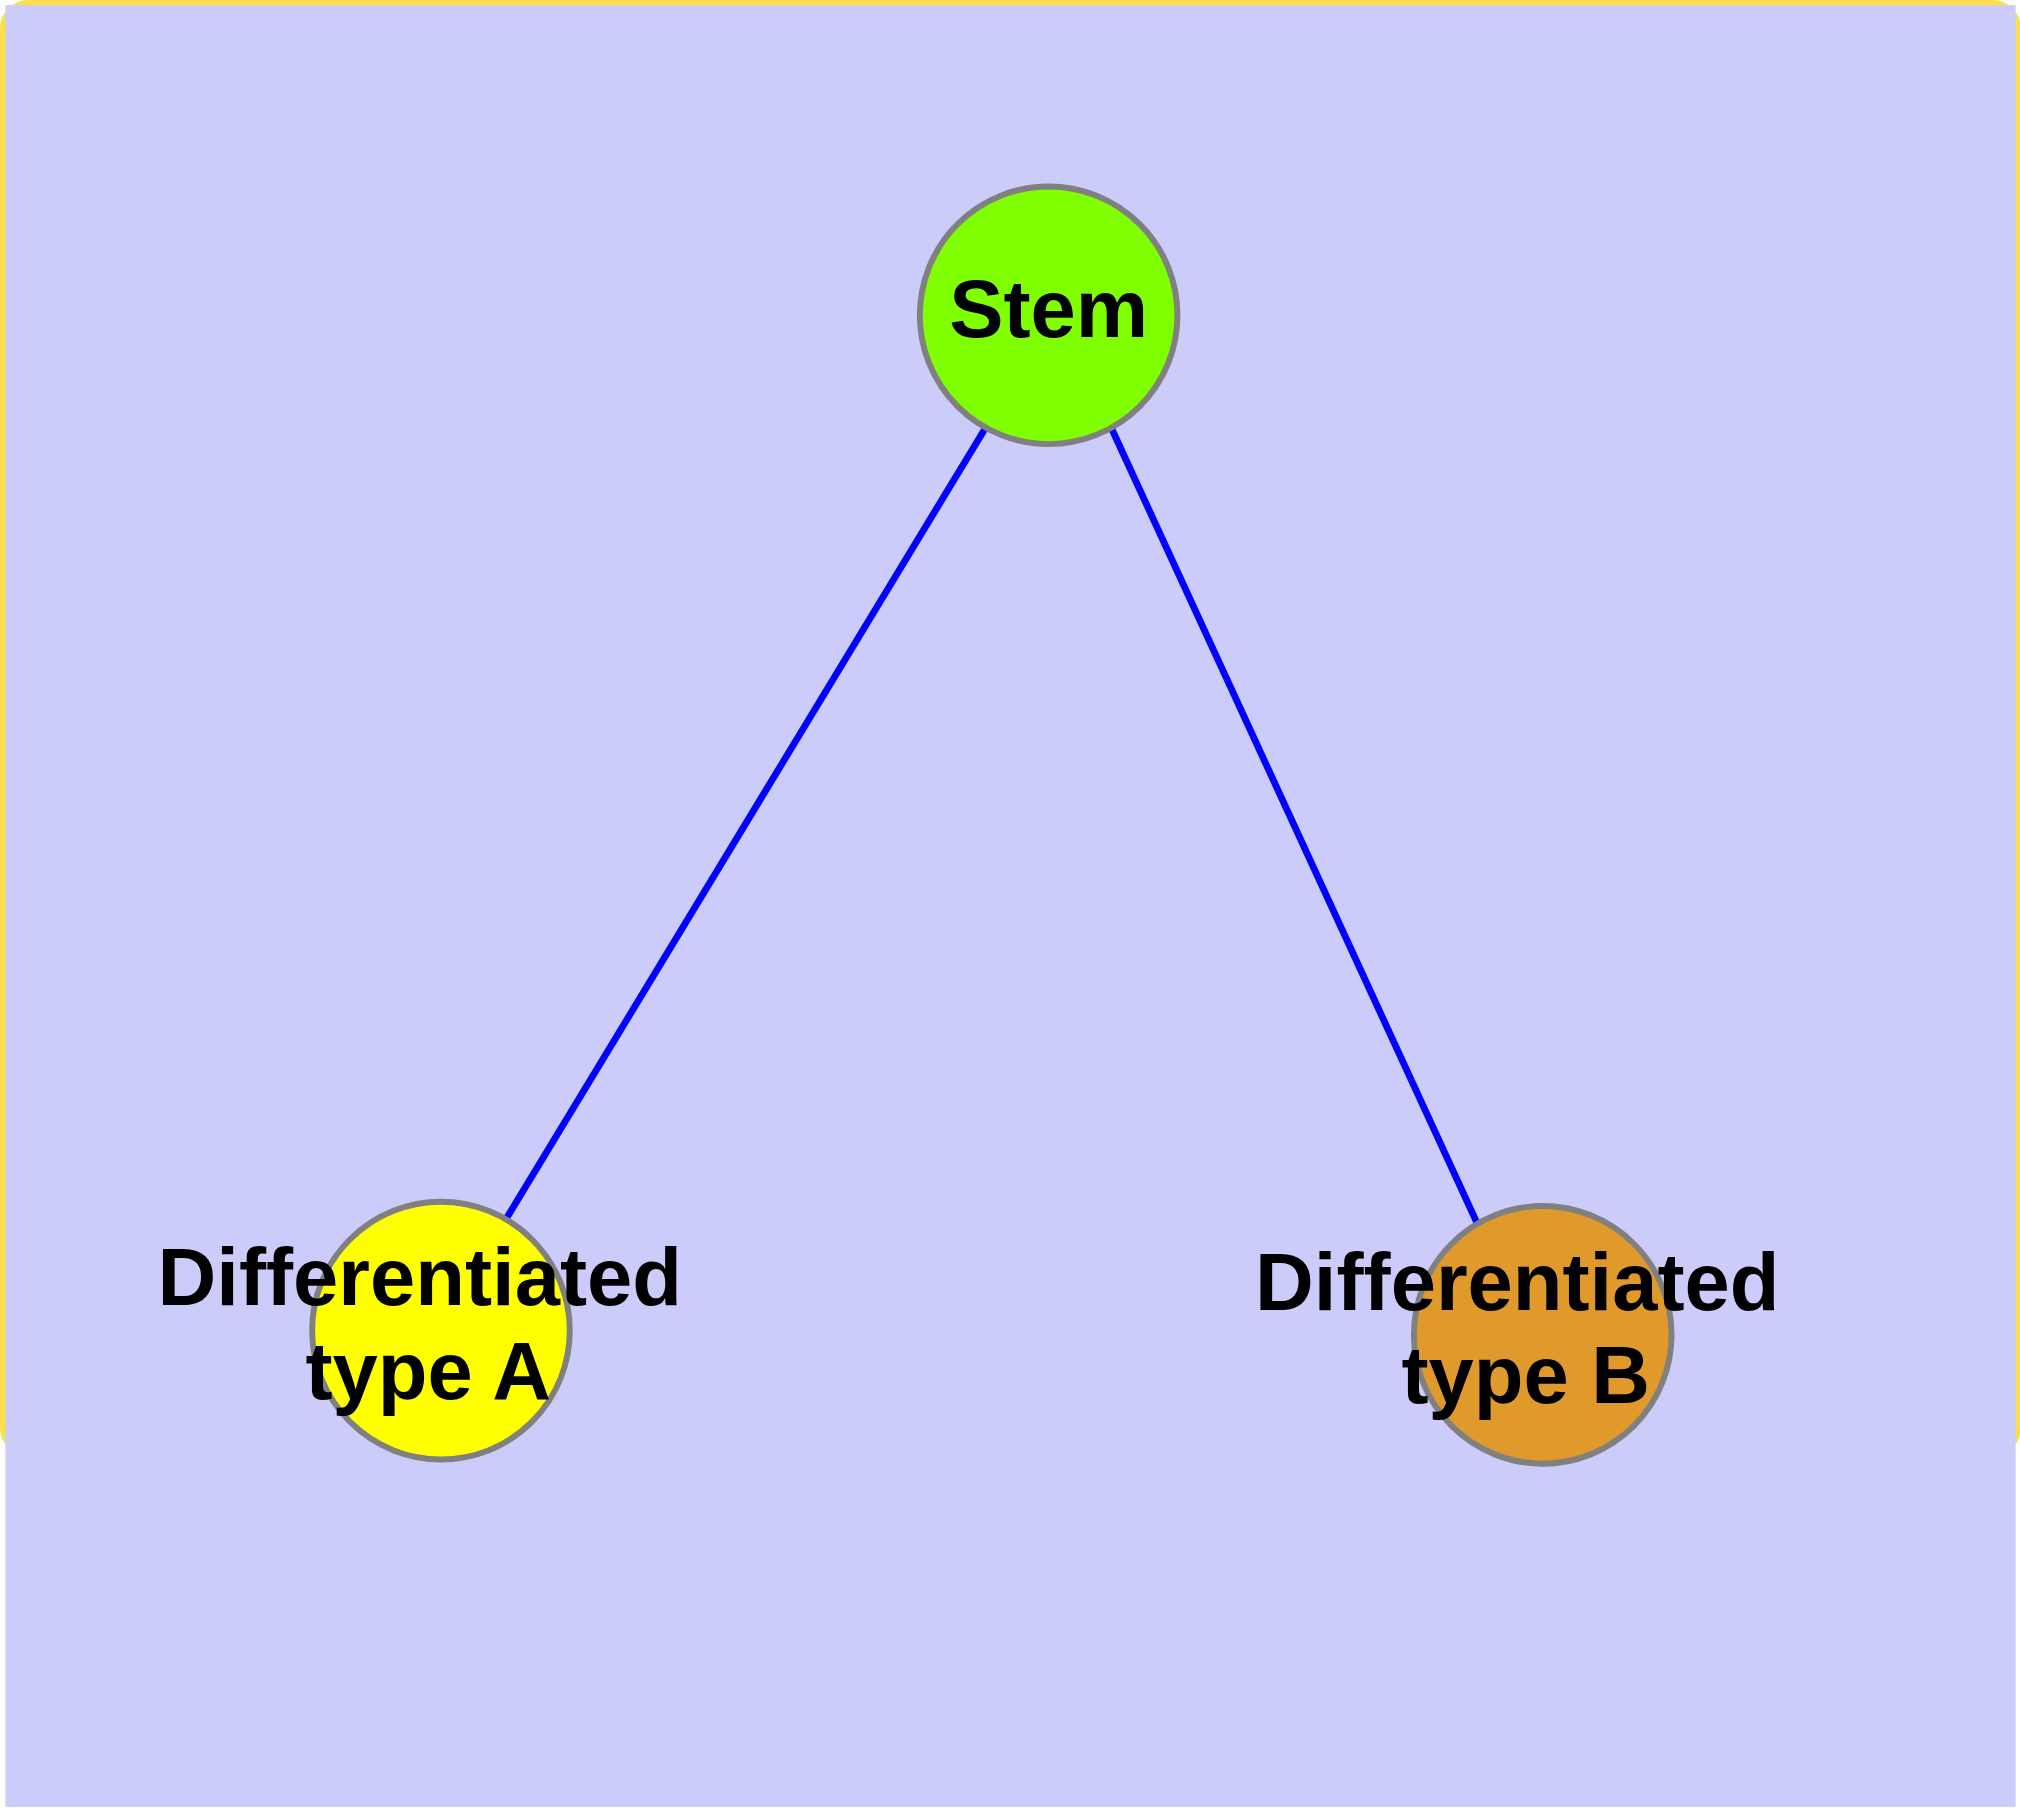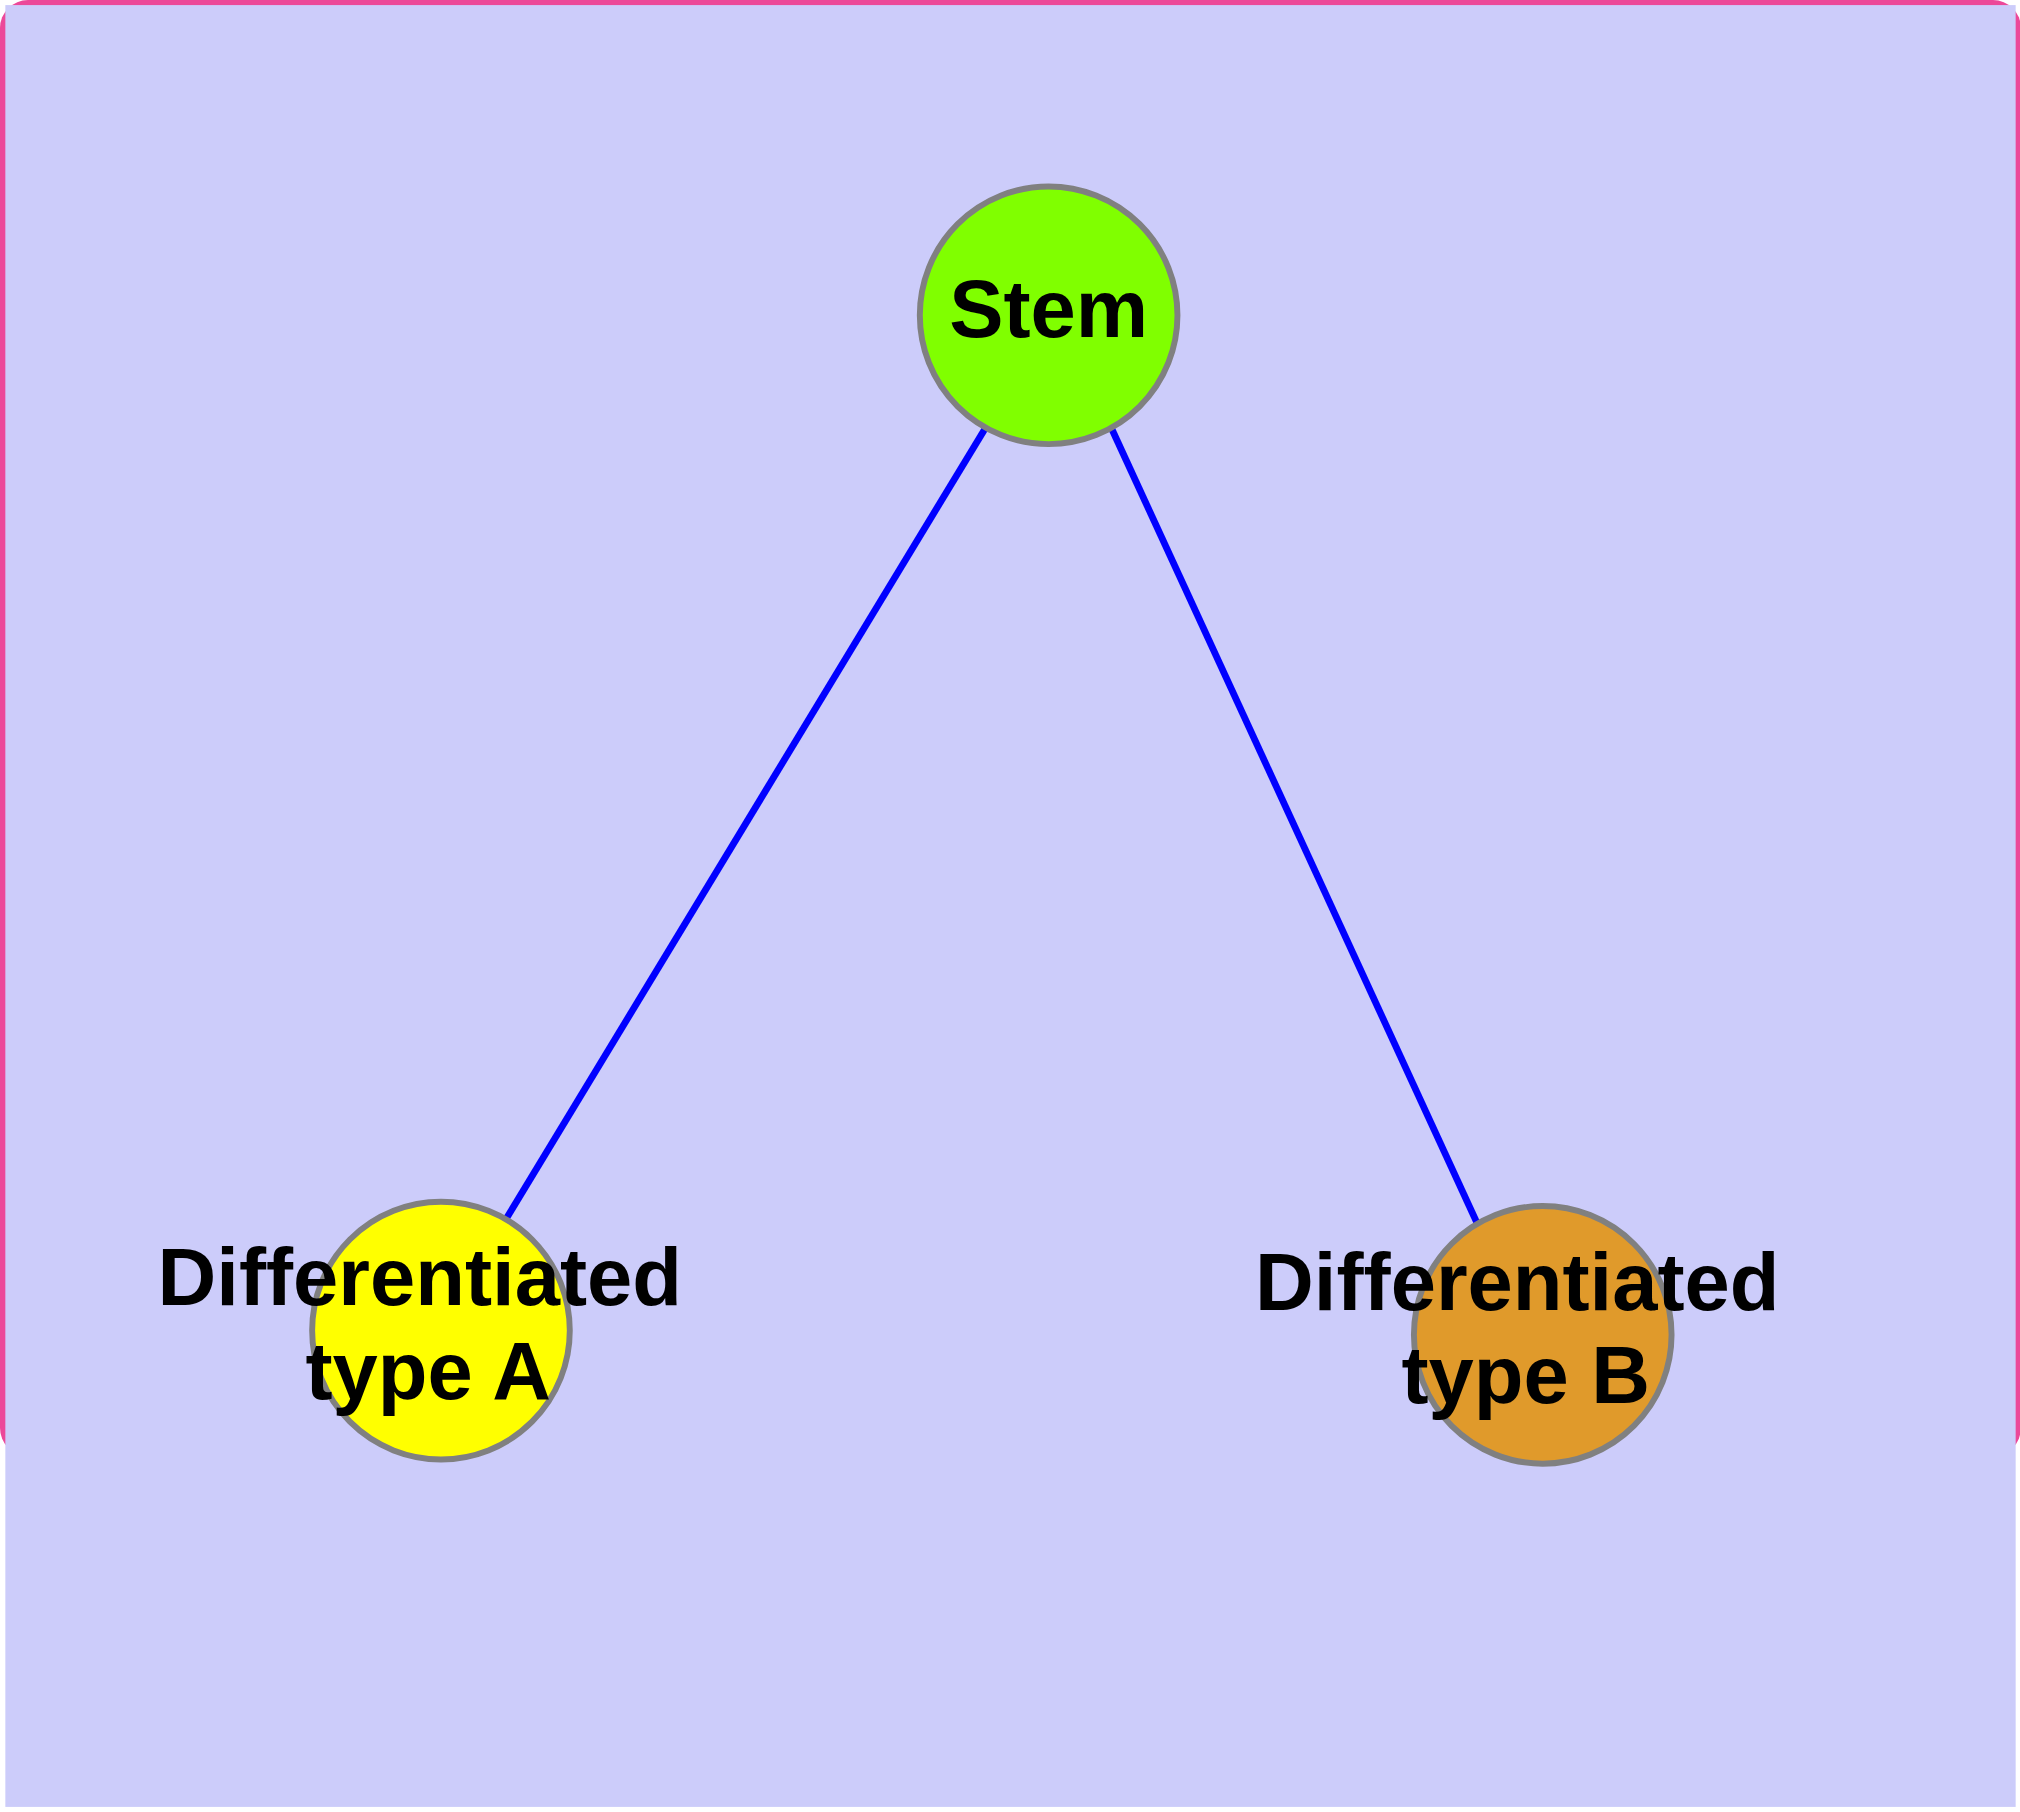--- a/index.html
+++ b/index.html
@@ -10,21 +10,21 @@
   body {
     width: 2021px;
     height: 1812px;
     overflow: hidden;
     font-family: "Liberation Sans", sans-serif;
   }
   #canvas {
     position: relative;
     width: 2021px;
     height: 1456px;
-    background: #ec4899;
+    background: #fde047;
     border-radius: 28px;
   }
   #graph-svg {
     position: absolute;
     left: 0;
     top: 0;
     width: 2021px;
     height: 1812px;
     display: block;
   }

